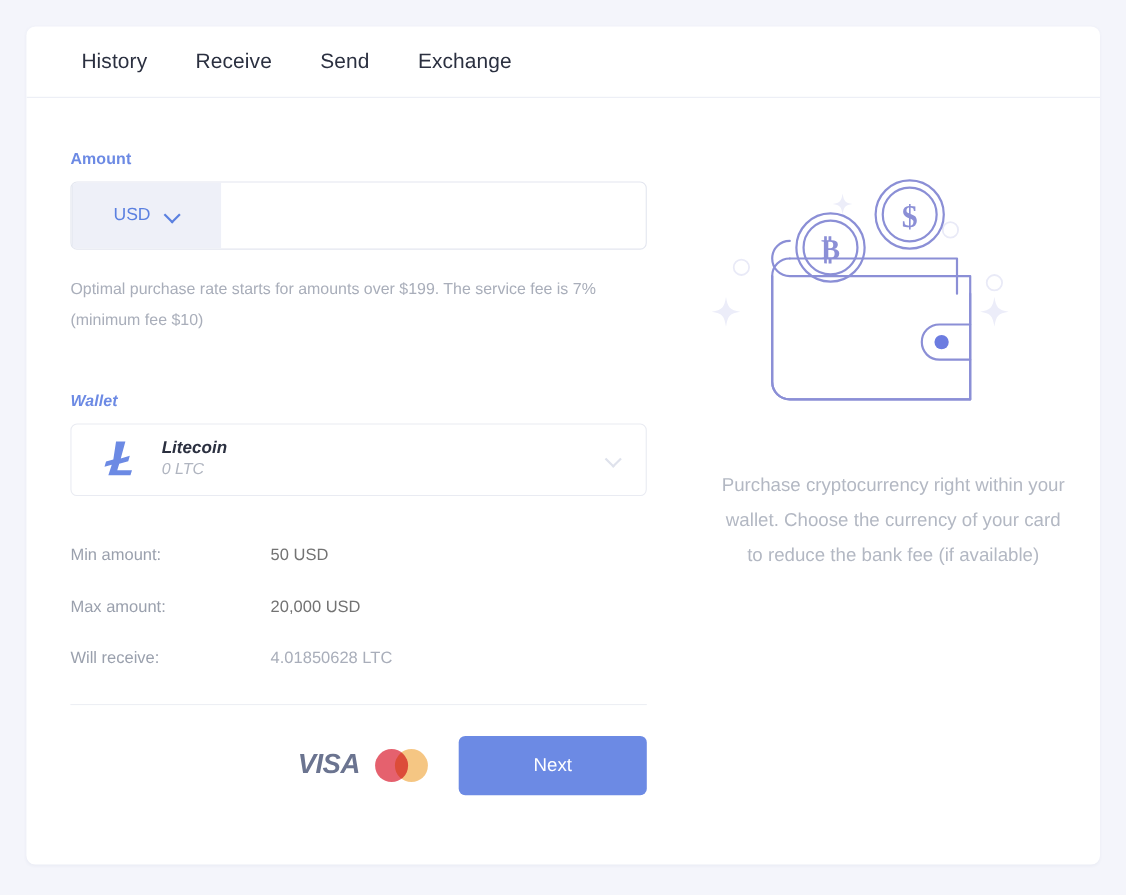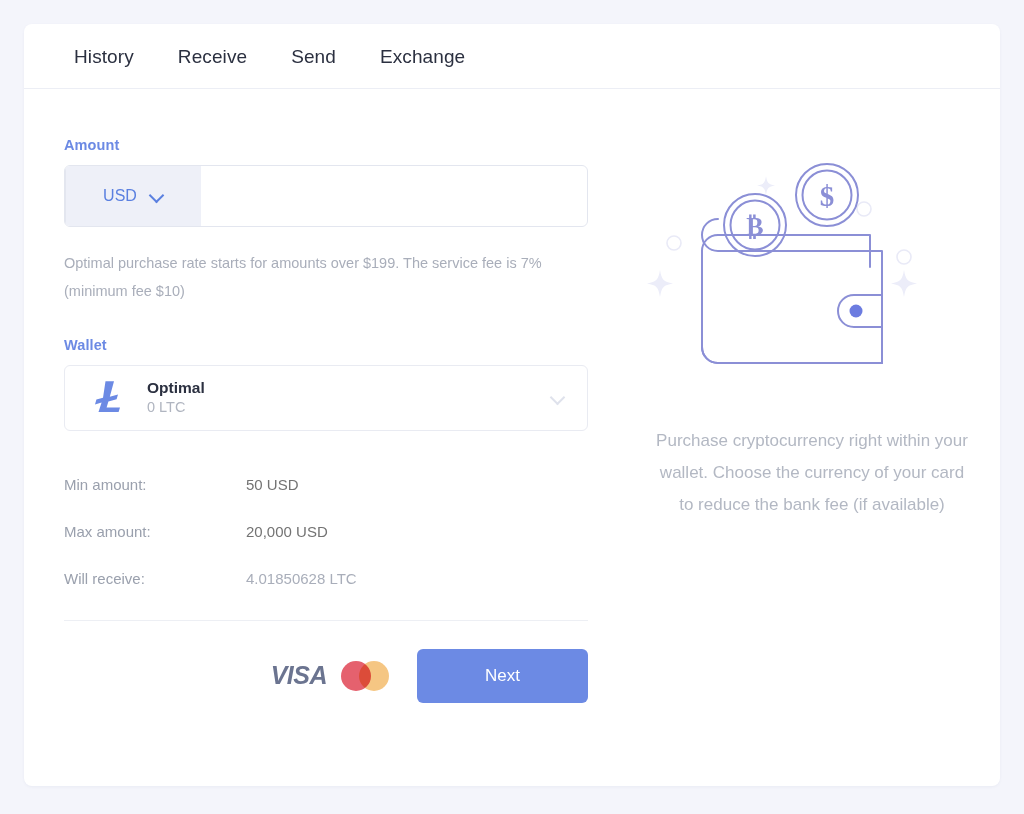--- a/index.html
+++ b/index.html
@@ -153,21 +153,21 @@
 
   .helper-text {
     width: 530px;
     margin-top: 22px;
     font-size: 14.5px;
     line-height: 28px;
     color: #a9aeba;
   }
 
   
-  .wallet-block { margin-top: 32px; }
+  .wallet-block { margin-top: 52px; font-style: italic; }
 
   .wallet-select {
     width: 524px;
     height: 66px;
     border: 1px solid #e9ebf2;
     border-radius: 6px;
     display: flex;
     align-items: center;
     padding: 0 22px 0 26px;
     cursor: pointer;
@@ -334,21 +334,21 @@
       <div class="wallet-block">
         <div class="field-label">Wallet</div>
 
         <div class="wallet-select">
           <span class="coin-logo">
             <svg width="30" height="34" viewBox="0 0 30 34" aria-hidden="true">
               <path d="M12.5 2 L21 2 L16.8 18.5 L25 16 L23.6 21.2 L15.4 23.7 L13.6 30.2 L27 30.2 L25.6 35 L5.5 35 L8.6 24.8 L2 26.8 L3.4 21.6 L10 19.6 Z" fill="#6c8ae4" transform="translate(0,-1.5) scale(1,0.93)"></path>
             </svg>
           </span>
           <span class="wallet-meta">
-            <span class="wallet-name" style="display:block">Optimal</span>
+            <span class="wallet-name" style="display:block">Litecoin</span>
             <span class="wallet-balance" style="display:block">0 LTC</span>
           </span>
           <span class="chev grey"></span>
         </div>
       </div>
 
       <div class="info-list">
         <div class="info-row">
           <span class="info-key">Min amount:</span>
           <span class="info-val">50 USD</span>

